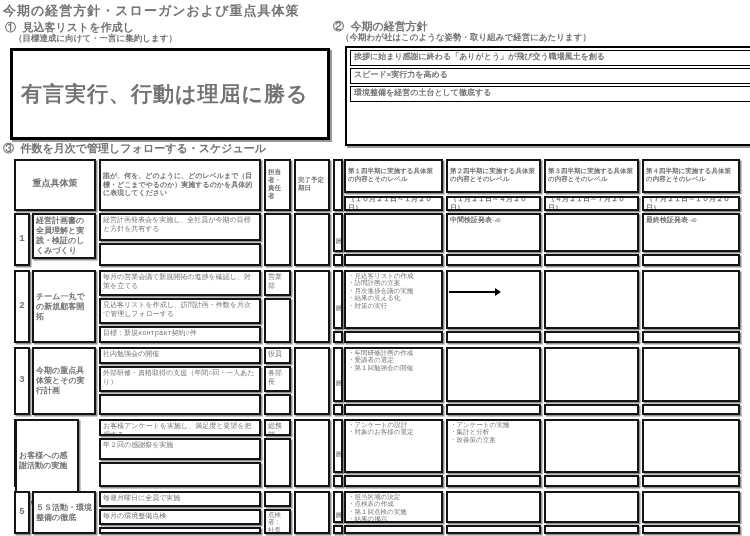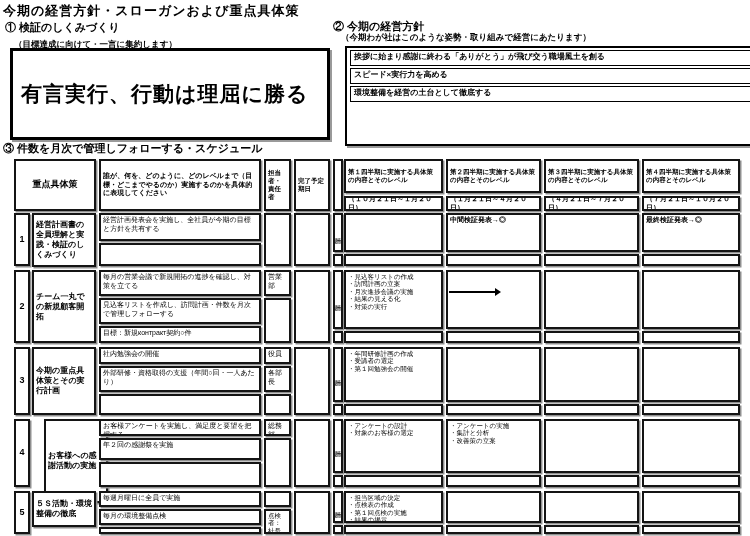--- a/index.html
+++ b/index.html
@@ -1,17 +1,17 @@
 <!DOCTYPE html>
 <html><head>
 <meta charset="utf-8">
 <style>
   html,body{margin:0;padding:0;background:#fff;}
   #page{position:relative;width:750px;height:536px;background:#fff;overflow:hidden;
-        font-family:Liberation Sans, sans-serif;color:#000000;}
+        font-family:Liberation Mono, monospace;color:#737373;}
   .abs{position:absolute;box-sizing:border-box;}
   .ttl{font-size:13px;font-weight:bold;letter-spacing:1px;}
   .seclbl{font-size:11px;font-weight:bold;}
   .note{font-size:8.5px;font-weight:bold;}
   .sloganbox{border:3px solid #000;box-shadow:2px 2px 0 #9a9a9a;background:#fff;
              display:flex;align-items:center;}
   .slogan{font-size:21px;font-weight:bold;padding-left:8px;letter-spacing:1px;}
   .polbox{border:2px solid #000;box-shadow:2px 2px 0 #9a9a9a;background:#fff;padding:2px 3px;}
   .polbar{border:1.5px solid #000;background:#fff;font-size:8px;font-weight:bold;
           padding:1px 3px;margin-bottom:2px;line-height:1.2;height:12px;overflow:hidden;}
@@ -29,22 +29,22 @@
   .arrowhead{position:absolute;width:0;height:0;border-left:6px solid #000;
              border-top:4px solid transparent;border-bottom:4px solid transparent;}
 </style>
 </head>
 <body>
 
 <div id="page">
 
   <div class="abs ttl" style="left:3px;top:2px;">今期の経営方針・スローガンおよび重点具体策</div>
 
-  <div class="abs seclbl" style="left:5px;top:20px;">① 検証のしくみづくり</div>
-  <div class="abs note" style="left:14px;top:39px;">（目標達成に向けて・一言に集約します）</div>
+  <div class="abs seclbl" style="left:5px;top:20px;">① 見込客リストを作成し</div>
+  <div class="abs note" style="left:14px;top:33px;">（目標達成に向けて・一言に集約します）</div>
   <div class="abs sloganbox" style="left:10px;top:48px;width:320px;height:92px;">
     <span class="slogan">有言実行、行動は理屈に勝る</span>
   </div>
 
   <div class="abs seclbl" style="left:333px;top:19px;">② 今期の経営方針</div>
   <div class="abs note" style="left:341px;top:32px;">（今期わが社はこのような姿勢・取り組みで経営にあたります）</div>
   <div class="abs polbox" style="left:345px;top:46px;width:448px;height:100px;">
     <div class="polbar">挨拶に始まり感謝に終わる「ありがとう」が飛び交う職場風土を創る</div>
     <div class="polbar">スピード×実行力を高める</div>
     <div class="polbar">環境整備を経営の土台として徹底する</div>
@@ -62,21 +62,21 @@
   <div class="c hdr" style="left:446px;top:159px;width:95px;height:34px;font-size:6.5px;">第２四半期に実施する具体策の内容とそのレベル</div>
   <div class="c hdr" style="left:544px;top:159px;width:95px;height:34px;font-size:6.5px;">第３四半期に実施する具体策の内容とそのレベル</div>
   <div class="c hdr" style="left:642px;top:159px;width:98px;height:34px;font-size:6.5px;">第４四半期に実施する具体策の内容とそのレベル</div>
 
   <div class="c qd" style="left:344px;top:196px;width:99px;height:15px;">（１０月２１日～１月２０日）</div>
   <div class="c qd" style="left:446px;top:196px;width:95px;height:15px;">（１月２１日～４月２０日）</div>
   <div class="c qd" style="left:544px;top:196px;width:95px;height:15px;">（４月２１日～７月２０日）</div>
   <div class="c qd" style="left:642px;top:196px;width:98px;height:15px;">（７月２１日～１０月２０日）</div>
 
   <div class="c num" style="left:14px;top:213px;width:16px;height:53px;">1</div>
-  <div class="c meas" style="left:32px;top:213px;width:64px;height:54px;">経営計画書の全員理解と実践・検証のしくみづくり</div>
+  <div class="c meas" style="left:32px;top:213px;width:64px;height:46px;">経営計画書の全員理解と実践・検証のしくみづくり</div>
   <div class="c" style="left:99px;top:213px;width:162px;height:28px;">経営計画発表会を実施し、全社員が今期の目標と方針を共有する</div>
   <div class="c" style="left:99px;top:243px;width:162px;height:23px;"></div>
   <div class="c" style="left:264px;top:213px;width:27px;height:53px;"></div>
   <div class="c" style="left:294px;top:213px;width:36px;height:53px;"></div>
   <div class="c vtx" style="left:333px;top:213px;width:10px;height:39px;">計画</div>
   <div class="c vtx" style="left:333px;top:254px;width:10px;height:12px;">実績</div>
   <div class="c" style="left:344px;top:213px;width:99px;height:39px;"></div>
   <div class="c" style="left:446px;top:213px;width:95px;height:39px;font-weight:bold;">中間検証発表→◎</div>
   <div class="c" style="left:544px;top:213px;width:95px;height:39px;"></div>
   <div class="c" style="left:642px;top:213px;width:98px;height:39px;font-weight:bold;">最終検証発表→◎</div>
@@ -126,21 +126,21 @@
 ・第１回勉強会の開催</div>
   <div class="c" style="left:446px;top:347px;width:95px;height:55px;"></div>
   <div class="c" style="left:544px;top:347px;width:95px;height:55px;"></div>
   <div class="c" style="left:642px;top:347px;width:98px;height:55px;"></div>
   <div class="c" style="left:344px;top:404px;width:99px;height:11px;"></div>
   <div class="c" style="left:446px;top:404px;width:95px;height:11px;"></div>
   <div class="c" style="left:544px;top:404px;width:95px;height:11px;"></div>
   <div class="c" style="left:642px;top:404px;width:98px;height:11px;"></div>
 
   <div class="c num" style="left:14px;top:419px;width:16px;height:68px;">4</div>
-  <div class="c meas" style="left:44px;top:419px;width:64px;height:84px;">お客様への感謝活動の実施</div>
+  <div class="c meas" style="left:15px;top:419px;width:64px;height:84px;">お客様への感謝活動の実施</div>
   <div class="c" style="left:99px;top:419px;width:162px;height:17px;">お客様アンケートを実施し、満足度と要望を把握する</div>
   <div class="c" style="left:99px;top:438px;width:162px;height:22px;">年２回の感謝祭を実施</div>
   <div class="c" style="left:99px;top:462px;width:162px;height:25px;"></div>
   <div class="c" style="left:264px;top:419px;width:27px;height:17px;">総務部</div>
   <div class="c" style="left:264px;top:438px;width:27px;height:49px;"></div>
   <div class="c" style="left:294px;top:419px;width:36px;height:68px;"></div>
   <div class="c vtx" style="left:333px;top:419px;width:10px;height:54px;">計画</div>
   <div class="c vtx" style="left:333px;top:475px;width:10px;height:12px;">実績</div>
   <div class="c tiny" style="left:344px;top:419px;width:99px;height:54px;">・アンケートの設計
 ・対象のお客様の選定</div>
@@ -148,21 +148,21 @@
 ・集計と分析
 ・改善策の立案</div>
   <div class="c" style="left:544px;top:419px;width:95px;height:54px;"></div>
   <div class="c" style="left:642px;top:419px;width:98px;height:54px;"></div>
   <div class="c" style="left:344px;top:475px;width:99px;height:12px;"></div>
   <div class="c" style="left:446px;top:475px;width:95px;height:12px;"></div>
   <div class="c" style="left:544px;top:475px;width:95px;height:12px;"></div>
   <div class="c" style="left:642px;top:475px;width:98px;height:12px;"></div>
 
   <div class="c num" style="left:14px;top:491px;width:16px;height:43px;">5</div>
-  <div class="c meas" style="left:32px;top:491px;width:64px;height:36px;">５Ｓ活動・環境整備の徹底</div>
+  <div class="c meas" style="left:32px;top:491px;width:64px;height:43px;">５Ｓ活動・環境整備の徹底</div>
   <div class="c" style="left:99px;top:491px;width:162px;height:16px;">毎週月曜日に全員で実施</div>
   <div class="c" style="left:99px;top:509px;width:162px;height:16px;">毎月の環境整備点検</div>
   <div class="c" style="left:99px;top:527px;width:162px;height:7px;"></div>
   <div class="c" style="left:264px;top:491px;width:27px;height:16px;"></div>
   <div class="c tiny" style="left:264px;top:509px;width:27px;height:25px;">点検者：社長</div>
   <div class="c" style="left:294px;top:491px;width:36px;height:43px;"></div>
   <div class="c vtx" style="left:333px;top:491px;width:10px;height:32px;">計画</div>
   <div class="c vtx" style="left:333px;top:525px;width:10px;height:9px;">実績</div>
   <div class="c tiny" style="left:344px;top:491px;width:99px;height:32px;">・担当区域の決定
 ・点検表の作成

